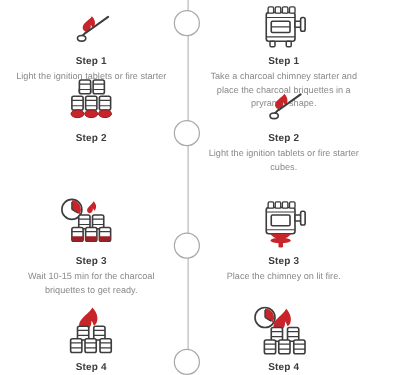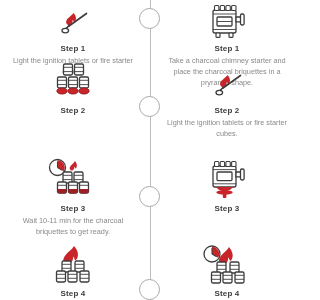--- a/index.html
+++ b/index.html
@@ -156,21 +156,21 @@
           </g>
 
           <g fill="#9e2027">
             <path d="M10.5 31 h9 v2.6 a4.5 2 0 0 1 -9 0 Z"></path>
             <path d="M21.5 31 h9 v2.6 a4.5 2 0 0 1 -9 0 Z"></path>
             <path d="M32.5 31 h9 v2.6 a4.5 2 0 0 1 -9 0 Z"></path>
           </g>
         </svg>
       </div>
       <div class="step-title">Step 3</div>
-      <div class="step-desc">Wait 10-11 min for the charcoal briquettes to get ready.</div>
+      <div class="step-desc">Wait 10-15 min for the charcoal briquettes to get ready.</div>
     </div>
 
     <div class="step l4">
       <div class="icon-wrap">
         <svg width="44" height="40" viewBox="0 0 44 40">
           <path d="M23 1 C26.6 5 27.8 9.2 26.4 12.8 C25.7 14.6 24.2 15.9 23.9 15.1 C23.5 13.7 23.0 12.6 22.0 11.5 C22.4 14.4 21.4 16.6 19.6 18.3 C17.5 20.2 14.5 20.1 13.0 17.7 C11.5 15.3 12.5 12.3 14.6 9.9 C17.4 6.6 21.0 4.6 23 1 Z" fill="#c8252b"></path>
           <g stroke="#3d3d3d" stroke-width="1.3" fill="#ffffff">
             <rect x="11" y="16" width="9" height="11" rx="1.4"></rect>
             <rect x="24" y="16" width="9" height="11" rx="1.4"></rect>
             <rect x="5.5" y="26" width="9" height="11" rx="1.4"></rect>
@@ -260,20 +260,21 @@
             <line x1="8" y1="9.6" x2="31" y2="9.6"></line>
             <line x1="8" y1="23.8" x2="31" y2="23.8"></line>
           </g>
 
           <path d="M11 27 C14 30.6 17 31.2 19.5 31.2 C22 31.2 25 30.6 28 27 Z" fill="#c8252b"></path>
           <ellipse cx="19.5" cy="32.4" rx="8.2" ry="2.2" fill="#c8252b"></ellipse>
           <rect x="17.8" y="33.4" width="3.6" height="4.6" rx="1" fill="#c8252b"></rect>
         </svg>
       </div>
       <div class="step-title">Step 3</div>
+      <div class="step-desc">Place the chimney on lit fire.</div>
     </div>
 
     <div class="step r4">
       <div class="icon-wrap">
         <svg width="52" height="40" viewBox="0 0 52 40">
 
           <circle cx="11" cy="9" r="8" fill="#ffffff" stroke="#3d3d3d" stroke-width="1.3"></circle>
           <path d="M11 9 L11 1.7 A7.3 7.3 0 0 1 17.1 12.8 Z" fill="#c8252b"></path>
           <line x1="11" y1="9" x2="11" y2="3" stroke="#3d3d3d" stroke-width="1.1"></line>
           <line x1="11" y1="9" x2="15.8" y2="11.9" stroke="#3d3d3d" stroke-width="1.1"></line>

